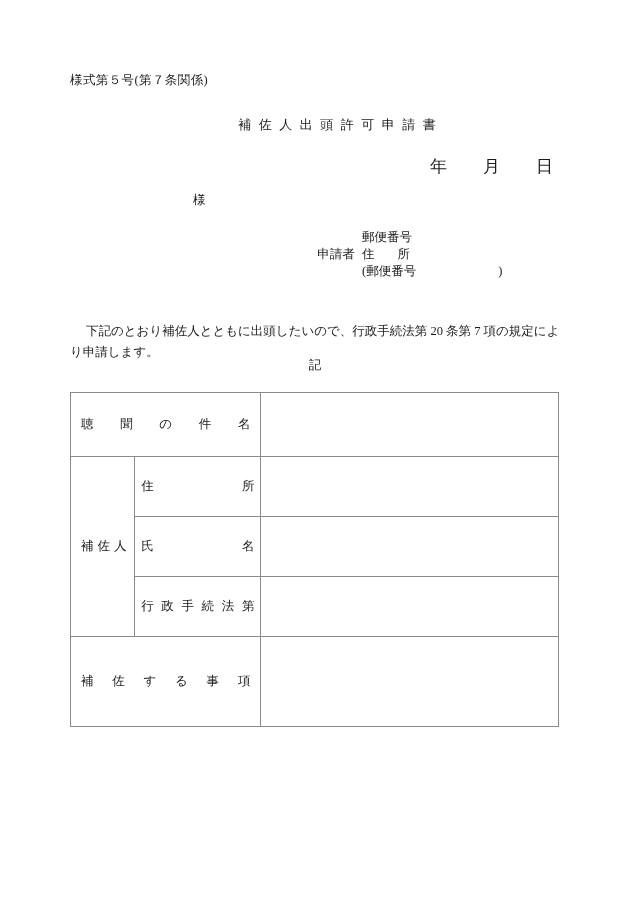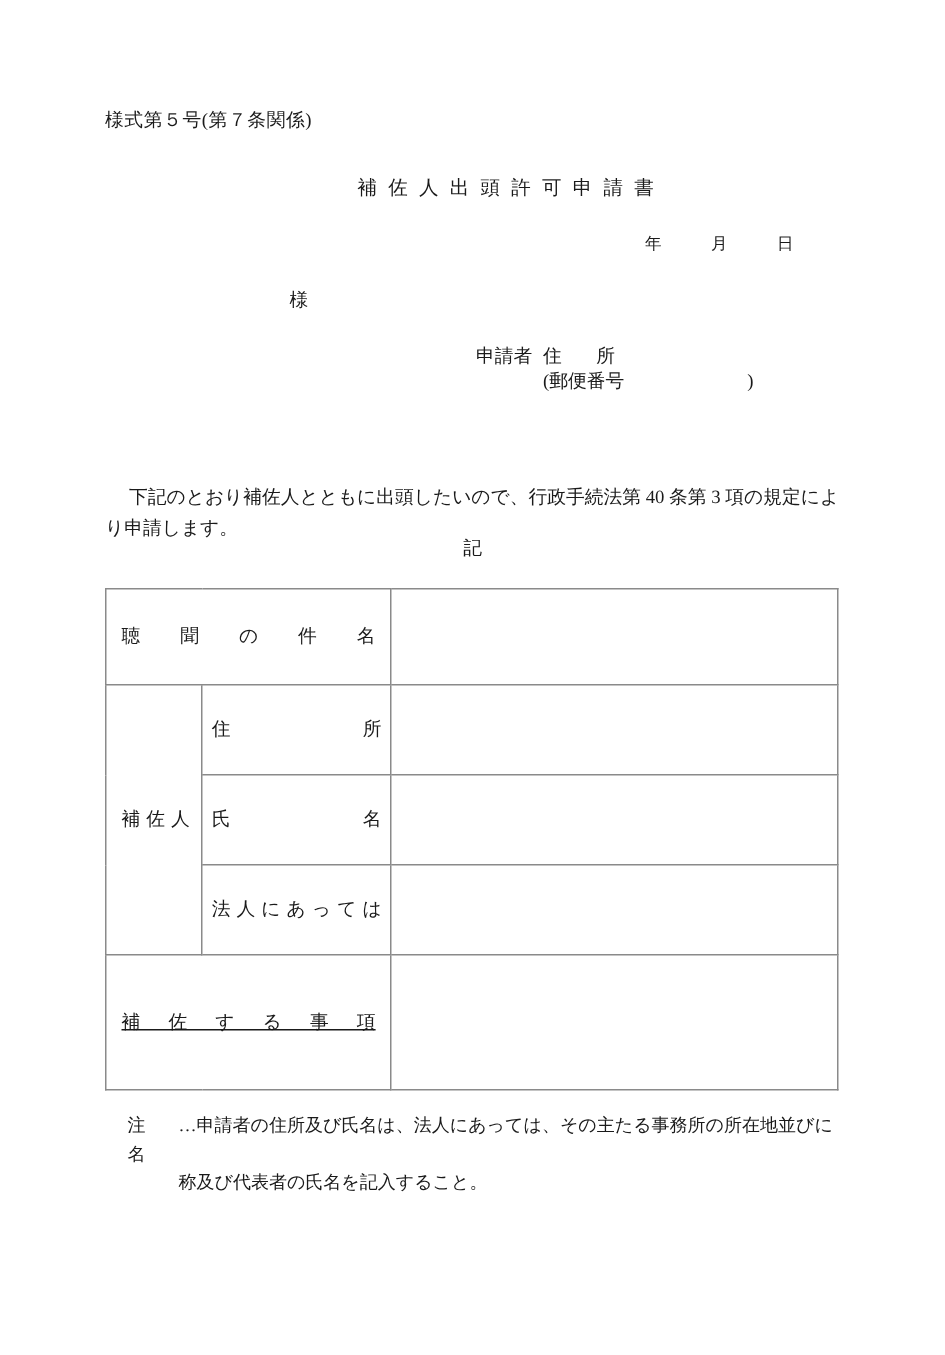--- a/index.html
+++ b/index.html
@@ -39,21 +39,21 @@
     letter-spacing: 7.5px;
     text-indent: 7.5px;
     white-space: nowrap;
     padding-left: 32px;
   }
 
   .date-line {
     position: absolute;
     left: 430px;
     top: 155px;
-    font-size: 11px;
+    font-size: 17px;
     letter-spacing: 0.5px;
     white-space: nowrap;
   }
   .date-line .gap { display: inline-block; width: 26px; }
 
   .addressee {
     position: absolute;
     left: 193px;
     top: 192px;
     font-size: 12.5px;
@@ -130,21 +130,21 @@
   }
   .vcenter-label {
     text-align: right;
     letter-spacing: 4px;
     text-indent: 4px;
     white-space: nowrap;
   }
 
   .r-subject { height: 64px; }
   .r-sub { height: 60px; }
-  .r-matters { height: 90px; text-decoration: underline; }
+  .r-matters { height: 90px; }
 
   
   .note {
     position: absolute;
     left: 85px;
     top: 741px;
     width: 480px;
     font-size: 12px;
     line-height: 19px;
   }
@@ -165,28 +165,31 @@
     <span class="gap"></span>
     <span>月</span>
     <span class="gap"></span>
     <span>日</span>
   </div>
 
   <div class="addressee">様</div>
 
   <div class="applicant">
     <span class="row">
+      <span class="who"></span><span class="fld">郵便番号</span>
+    </span>
+    <span class="row">
       <span class="who">申請者</span><span class="fld">住</span><span class="sp2"></span><span class="fld">所</span>
     </span>
     <span class="row">
       <span class="who"></span><span class="fld">(郵便番号</span><span class="telgap"></span><span class="fld">)</span>
     </span>
   </div>
 
-  <div class="body-text">下記のとおり補佐人とともに出頭したいので、行政手続法第 40 条第 3 項の規定により申請します。</div>
+  <div class="body-text">下記のとおり補佐人とともに出頭したいので、行政手続法第 20 条第 7 項の規定により申請します。</div>
 
   <div class="kistamp">記</div>
 
   <table class="form-table">
     <colgroup>
       <col class="c-outer">
       <col class="c-inner">
       <col class="c-value">
     </colgroup>
     <tbody>
@@ -209,32 +212,28 @@
 
       <tr class="r-sub">
         <td>
           <span class="spread">氏名</span>
         </td>
         <td></td>
       </tr>
 
       <tr class="r-sub">
         <td>
-          <span class="spread">法人にあっては</span>
+          <span class="spread">行政手続法第</span>
         </td>
         <td></td>
       </tr>
 
       <tr class="r-matters">
         <td colspan="2">
           <span class="spread spread-pad">補佐する事項</span>
         </td>
         <td></td>
       </tr>
     </tbody>
   </table>
 
-  <div class="note">
-    <span class="lead">注</span><span>…申請者の住所及び氏名は、法人にあっては、その主たる事務所の所在地並びに名</span>
-    <span class="cont">称及び代表者の氏名を記入すること。</span>
-  </div>
 
 </div>
 
 </body></html>

